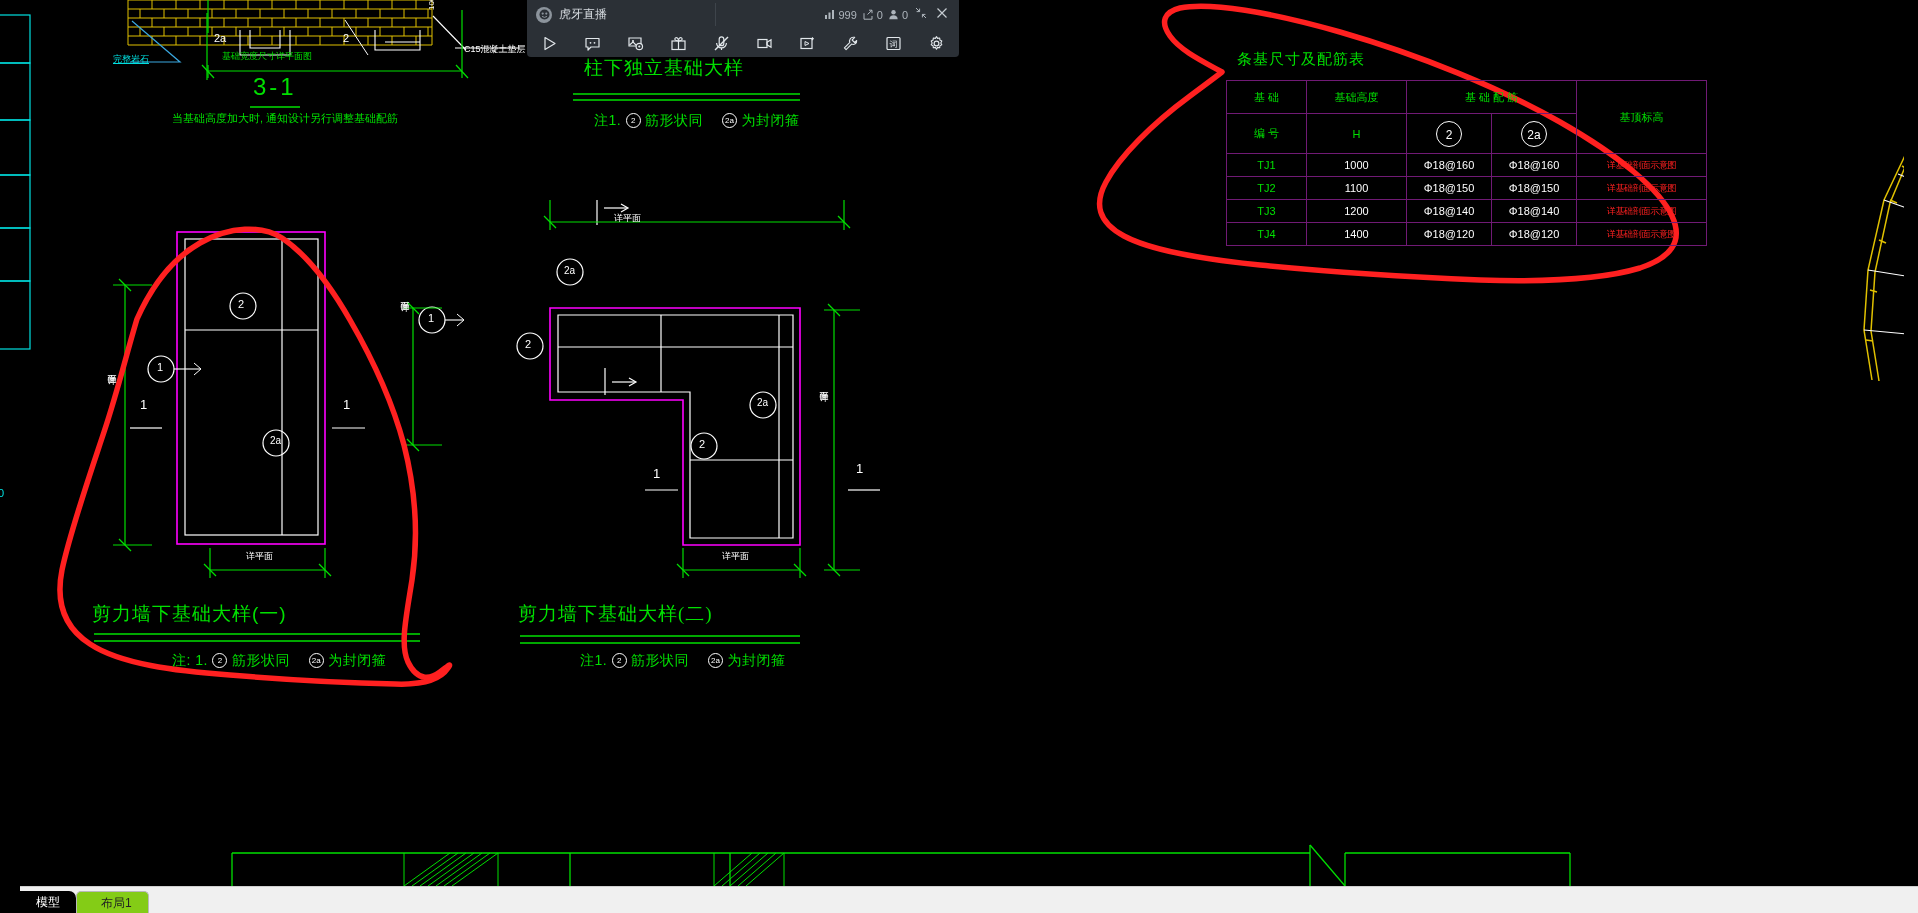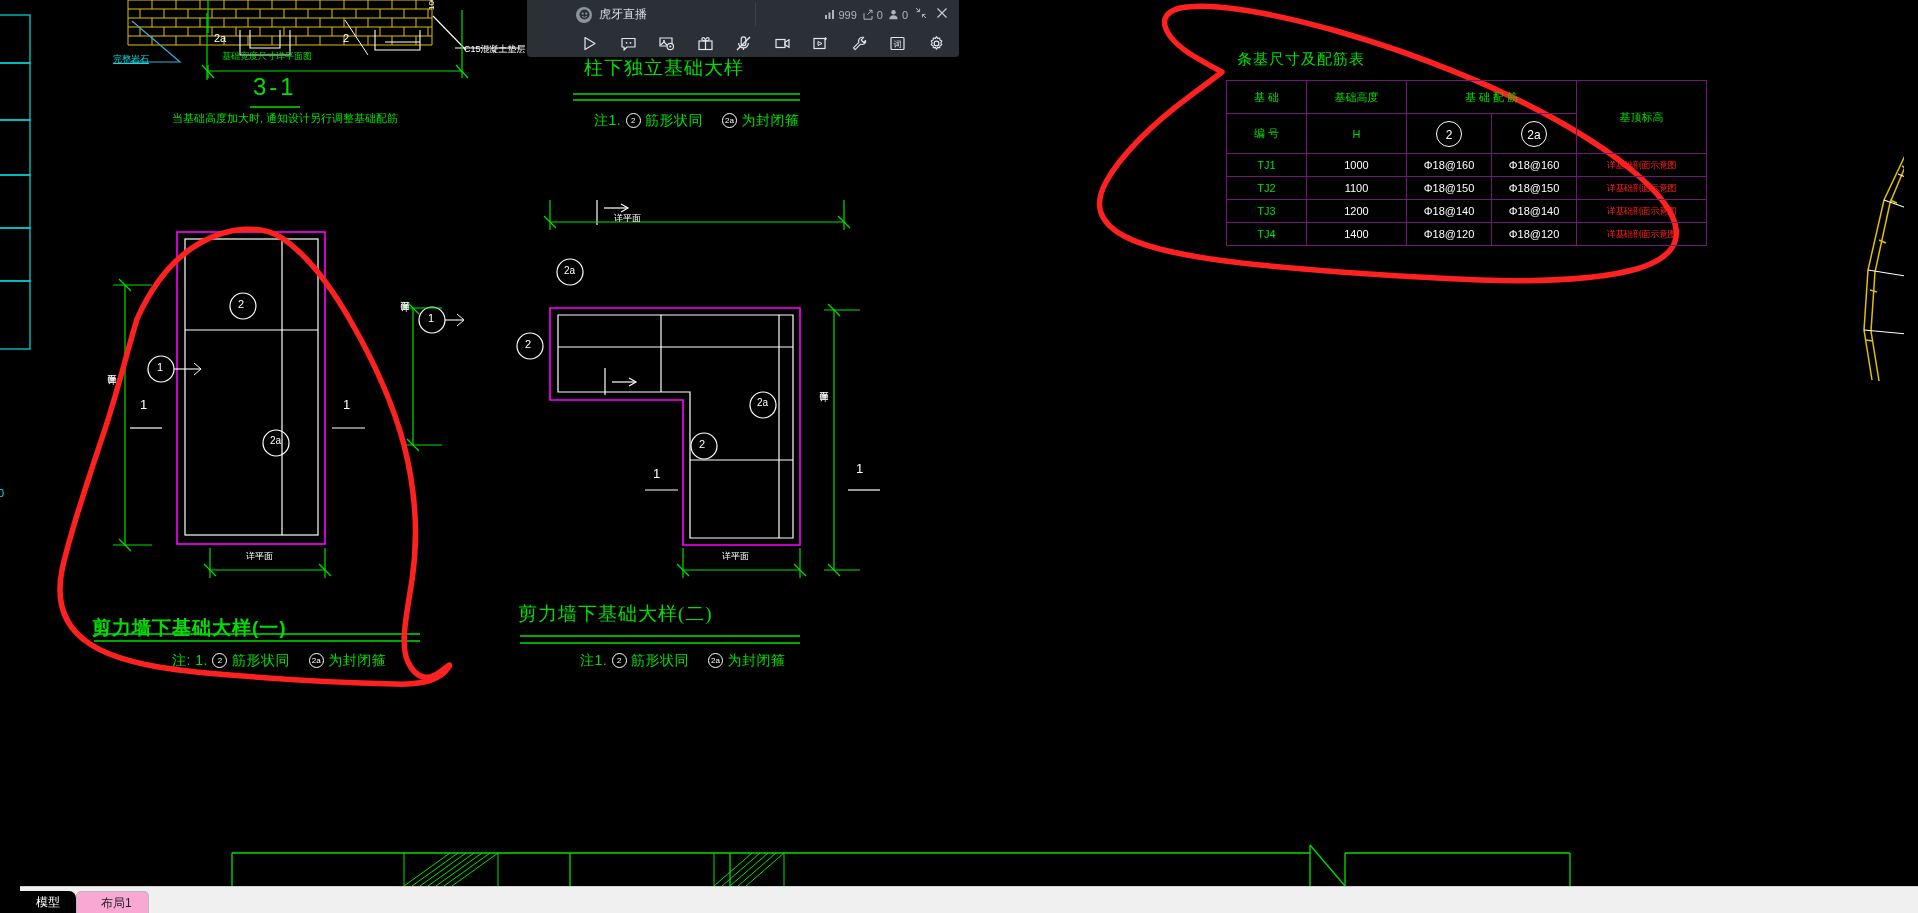--- a/index.html
+++ b/index.html
@@ -56,21 +56,20 @@
     border: 1px solid #ffffff; border-radius: 50%;
     color: #ffffff; font-size: 8px; text-align: center; vertical-align: middle;
   }
 
   
   .widget {
     position: absolute; left: 527px; top: 0px; width: 432px; height: 57px;
     background: #2b3036; border-radius: 0 0 4px 4px;
     box-shadow: 0 1px 5px rgba(0,0,0,.6);
     font-family: "Liberation Sans", sans-serif;
-    padding-left: 40px;
   }
   .widget-top { display: flex; align-items: center; height: 29px; padding: 0 9px; position: relative; }
   .w-logo {
     width: 16px; height: 16px; border-radius: 50%;
     background: #8c949c; margin-right: 7px; flex: 0 0 auto;
     display: flex; align-items: center; justify-content: center;
   }
   .w-title { color: #d8dde2; font-size: 12px; }
   .w-right { margin-left: auto; display: flex; align-items: center; gap: 5px; }
   .w-stat { display: flex; align-items: center; gap: 3px; color: #aeb5bc; font-size: 11px; }
@@ -83,21 +82,21 @@
   
   .taskbar {
     position: absolute; left: 0; bottom: 0; width: 1918px; height: 27px;
     background: #f0f0f0; border-top: 1px solid #cfcfcf;
     display: flex; align-items: flex-end;
   }
   .tb-tab {
     font-size: 12px; color: #222; padding: 4px 16px 5px 16px;
     position: relative; height: 22px; line-height: 15px;
   }
-  .tb-tab.active { background: #f9a8d4; border: 1px solid #b9b9b9; border-bottom: none; border-radius: 5px 5px 0 0; padding-left: 24px; }
+  .tb-tab.active { background: #84cc16; border: 1px solid #b9b9b9; border-bottom: none; border-radius: 5px 5px 0 0; padding-left: 24px; }
   .tb-tab.dark { background: #000; color: #fff; border-radius: 0 7px 0 0; }
   .taskbar-left-black { width: 20px; height: 27px; background: #000; }
 
   
   .right-edge { position: absolute; right: 0; top: 0; width: 14px; height: 886px; background: #000; }
 </style>
 </head>
 <body>
 
 <div id="root">
@@ -416,21 +415,21 @@
       <span class="dwg-note">为封闭箍</span>
     </div>
 
     <div class="cadtext t-white" style="left:238px; top:299px; font-size:11px;">2</div>
     <div class="cadtext t-white" style="left:270px; top:436px; font-size:10px;">2a</div>
     <div class="cadtext t-white" style="left:157px; top:362px; font-size:11px;">1</div>
     <div class="cadtext t-white" style="left:140px; top:398px; font-size:13px;">1</div>
     <div class="cadtext t-white" style="left:343px; top:398px; font-size:13px;">1</div>
     <div class="cadtext t-white" style="left:107px; top:368px; font-size:9px; writing-mode:vertical-rl;">详平面</div>
     <div class="cadtext t-white" style="left:246px; top:552px; font-size:9px;">详平面</div>
-    <div class="cadtext dwg-title" style="left:92px; top:618px;font-weight:bold;">剪力墙下基础大样(一)</div>
+    <div class="cadtext dwg-title" style="left:92px; top:604px;">剪力墙下基础大样(一)</div>
     <div class="cadtext" style="left:172px; top:652px;">
       <span class="dwg-note">注:  1.</span>
       <span class="dwg-small-circ">2</span>
       <span class="dwg-note">筋形状同</span>
       <span style="display:inline-block;width:10px"></span>
       <span class="dwg-small-circ">2a</span>
       <span class="dwg-note">为封闭箍</span>
     </div>
 
     <div class="cadtext t-white" style="left:564px; top:266px; font-size:10px;">2a</div>

